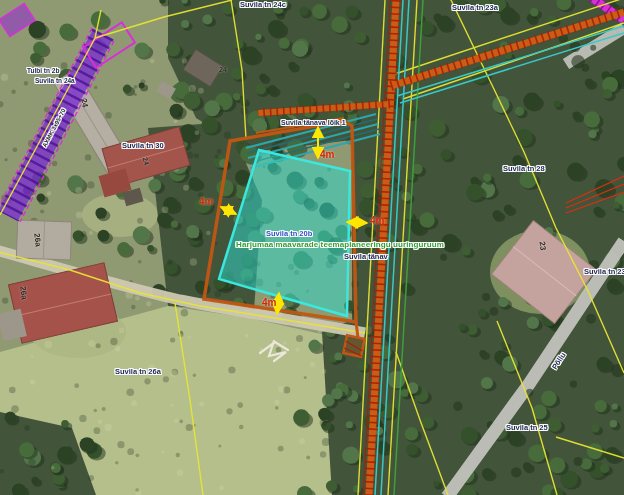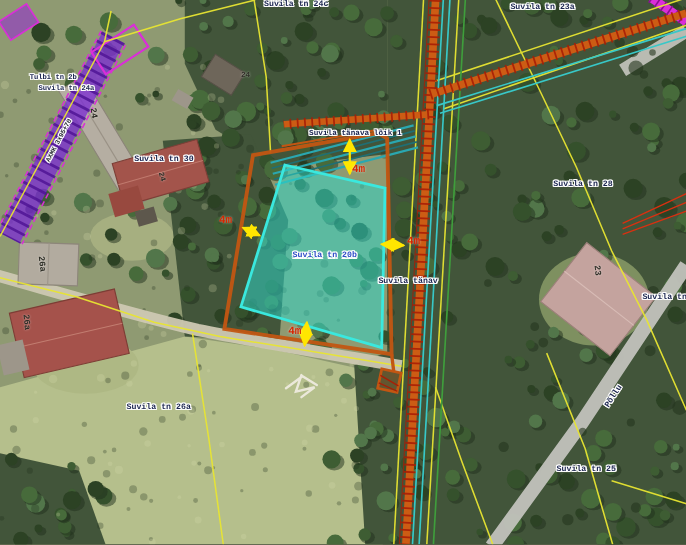--- a/index.html
+++ b/index.html
@@ -1,18 +1,18 @@
 <!DOCTYPE html>
 <html style="--parcel-cyan: #3ae8de; --parcel-cyan-fill: rgba(46,216,204,0.52); --boundary-orange: #c25612; --cadastral-yellow: #e8e532; --utility-orange: #cc5c14; --utility-hatch-red: #a81e06; --utility-cyan: #38c8c8; --utility-green: #3f9e3c; --protection-purple: #7c2ed2; --protection-magenta: #da2ed8; --measure-red: #d42600; --label-navy: #1b2550; --label-blue: #2f4ec8; --note-green: #2fa032; --arrow-yellow: #ffe600;"><head>
 <meta charset="utf-8">
 <style>
   html,body{margin:0;padding:0;background:#222;}
   .stage{
     position:relative;width:624px;height:495px;overflow:hidden;
-    font-family:Liberation Mono, monospace;
+    font-family:Liberation Sans, sans-serif;
     background:#8f9a72;
   }
   .stage svg{position:absolute;left:0;top:0;}
   .labels{position:absolute;left:0;top:0;width:624px;height:495px;pointer-events:none;}
   .lbl{
     position:absolute;font-size:7.5px;font-weight:bold;line-height:1;
     color:var(--label-navy);white-space:nowrap;
     text-shadow:-1px 0 0 #fff,1px 0 0 #fff,0 -1px 0 #fff,0 1px 0 #fff,
                 -1px -1px 0 #fff,1px 1px 0 #fff,1px -1px 0 #fff,-1px 1px 0 #fff;
   }
@@ -951,26 +951,27 @@
     <g style="stroke:var(--arrow-yellow)" stroke-width="2" fill="none">
       <path d="M318,127 L318,158" marker-start="url(#ah)" marker-end="url(#ah)"></path>
       <path d="M221,207 L236,214" marker-start="url(#ah)" marker-end="url(#ah)"></path>
       <path d="M347,222 L367,223" marker-start="url(#ah)" marker-end="url(#ah)"></path>
       <path d="M279,293 L277,314" marker-start="url(#ah)" marker-end="url(#ah)"></path>
     </g>
   </svg>
 
   <div class="labels">
     <div class="lbl" style="left:240px;top:1px">Suvila tn 24c</div>
-    <div class="lbl" style="left:464px;top:4px">Suvila tn 23a</div>
+    <div class="lbl" style="left:452px;top:4px">Suvila tn 23a</div>
     <div class="lbl lbl--small" style="left:27px;top:68px">Tulbi tn 2b</div>
     <div class="lbl lbl--small" style="left:35px;top:78px">Suvila tn 24a</div>
     <div class="lbl" style="left:122px;top:142px">Suvila tn 30</div>
     <div class="lbl lbl--tiny" style="left:281px;top:119px">Suvila tänava lõik 1</div>
     <div class="lbl lbl--blue" style="left:266px;top:230px">Suvila tn 20b</div>
+    <div class="lbl lbl--green" style="left:236px;top:241px">Harjumaa maavarade teemaplaneeringu uuringuruum</div>
     <div class="lbl" style="left:344px;top:253px">Suvila tänav</div>
     <div class="lbl" style="left:503px;top:165px">Suvila tn 28</div>
     <div class="lbl" style="left:584px;top:268px">Suvila tn 23b</div>
     <div class="lbl" style="left:115px;top:368px">Suvila tn 26a</div>
     <div class="lbl" style="left:506px;top:424px">Suvila tn 25</div>
     <div class="lbl rot" style="left:559px;top:361px;transform:translate(-50%,-50%) rotate(-57deg)">Põllu</div>
 
     <div class="lbl lbl--red" style="left:320px;top:150px">4m</div>
     <div class="lbl lbl--red" style="left:199px;top:197px">4m</div>
     <div class="lbl lbl--red" style="left:370px;top:216px">4m</div>

